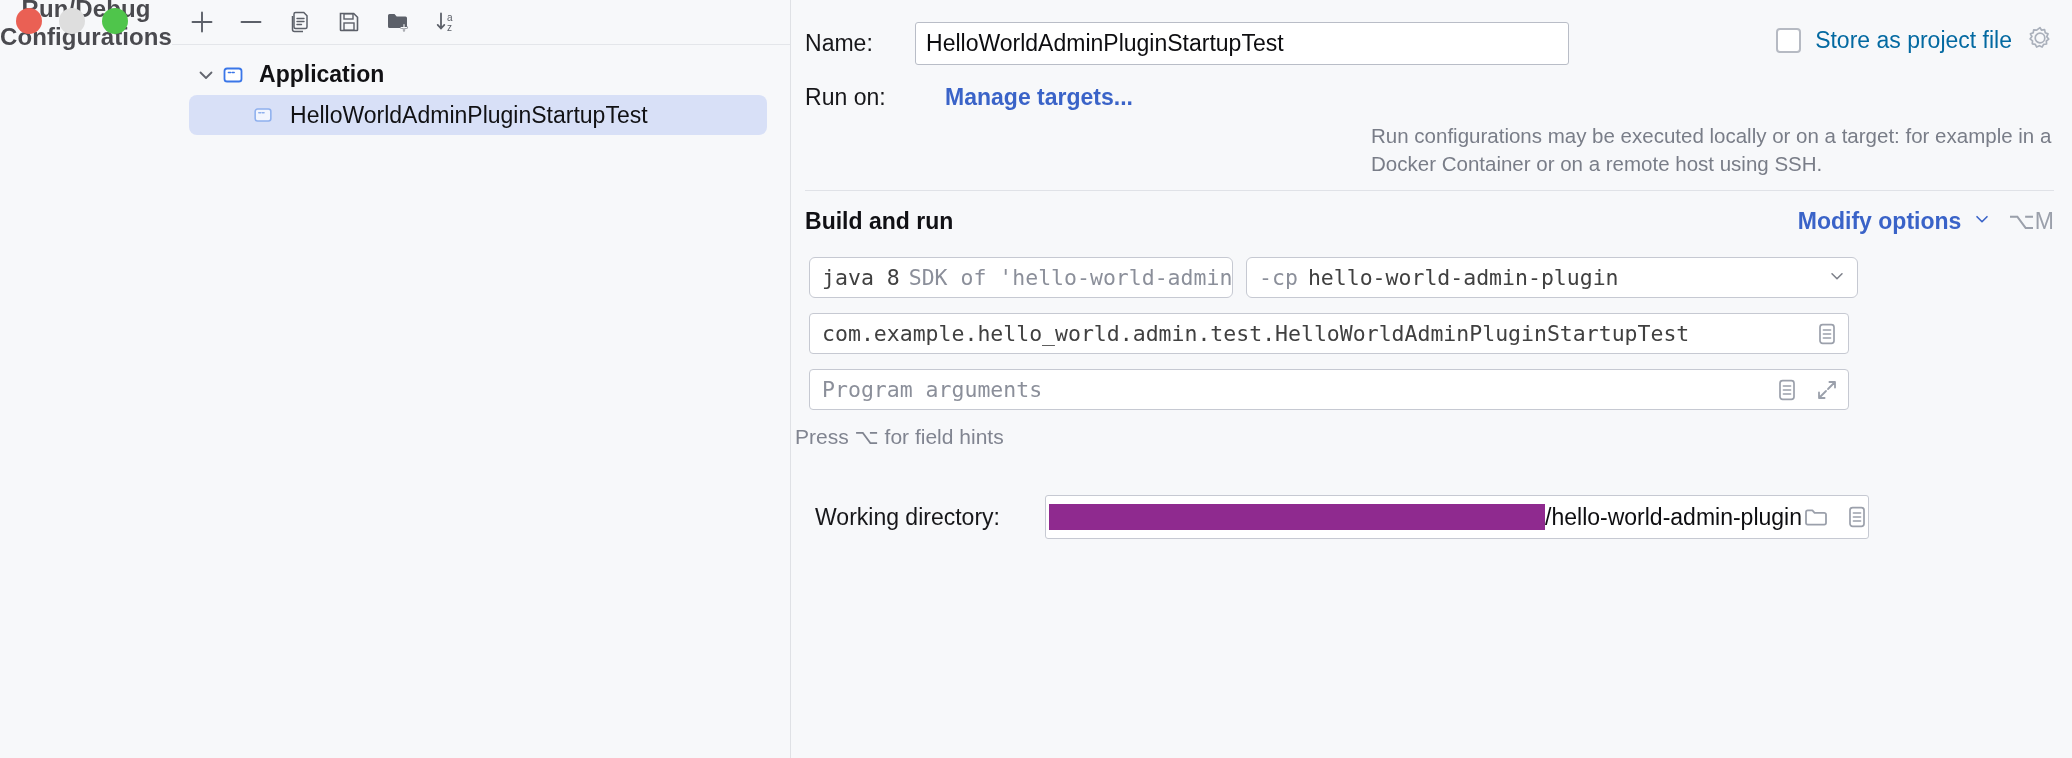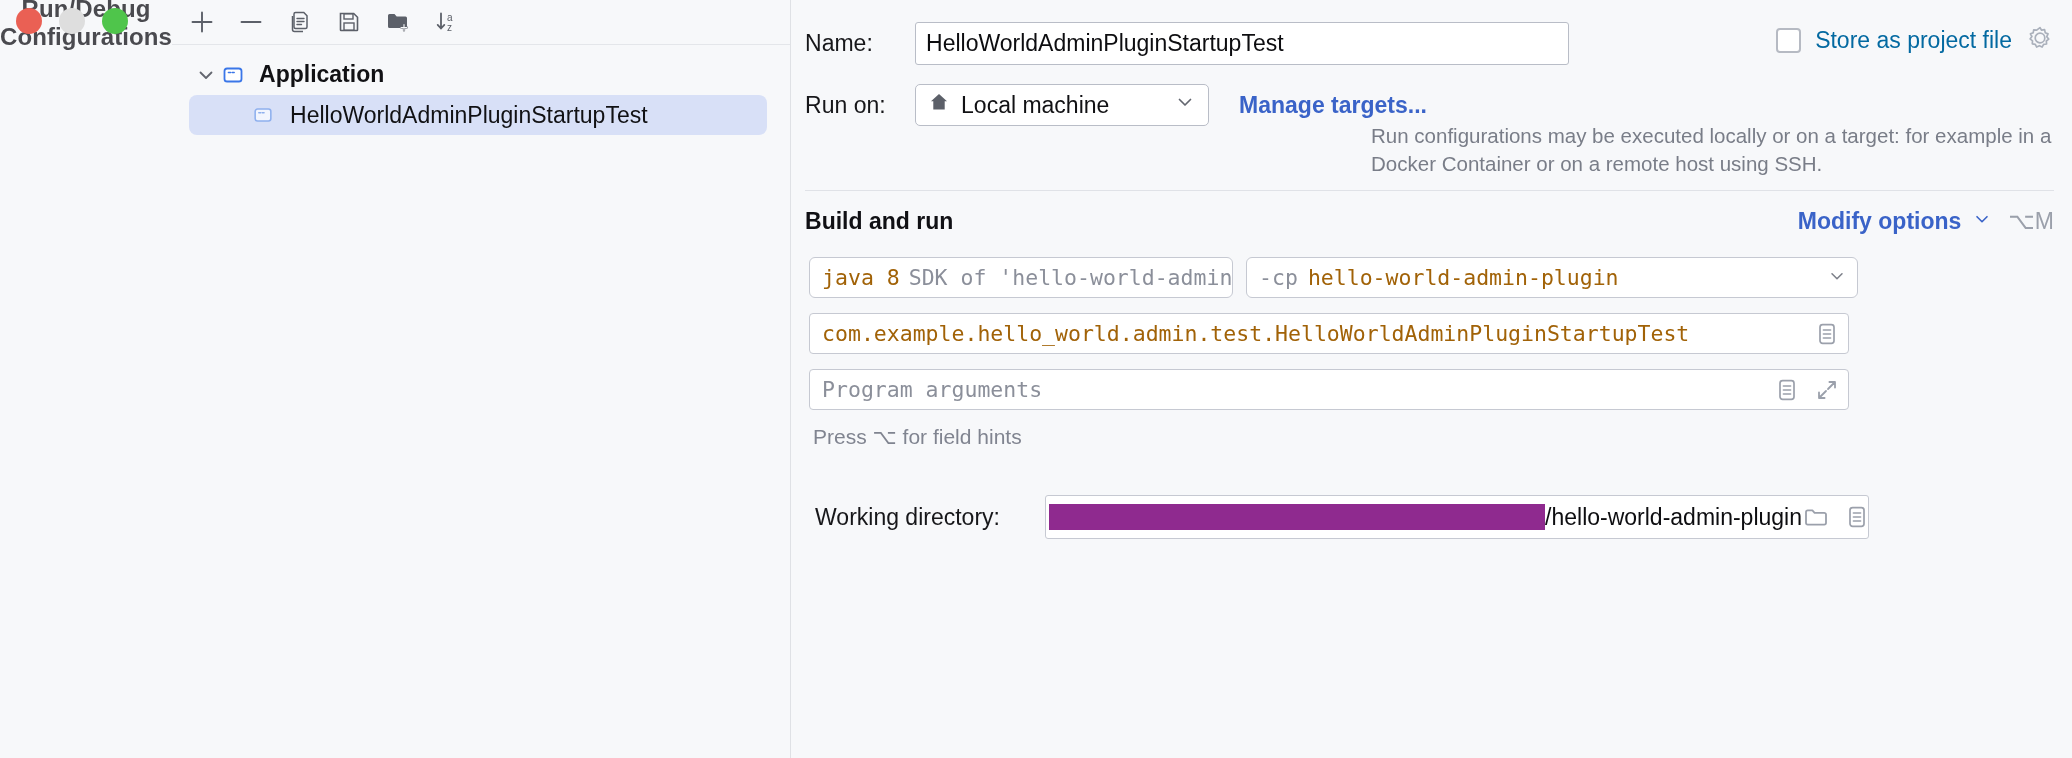--- a/index.html
+++ b/index.html
@@ -213,21 +213,21 @@
     gap: 11px;
   }
   .shortcut { font-size: 23px; color: #9ba0ab; }
 
   
   .mono {
     font-family: "DejaVu Sans Mono", "Liberation Mono", monospace;
     font-size: 21.5px;
   }
   .mono-dim { color: #8b8f9a; }
-  .mono-dark { color: #a16207; }
+  .mono-dark { color: #404040; }
 
   .sdk-row { position: absolute; left: 18px; top: 257px; display: flex; gap: 13px; }
   .sdk-combo {
     width: 424px; height: 41px;
     background: #fff;
     border: 1px solid #c6c9d2;
     border-radius: 6px;
     display: flex;
     align-items: center;
     padding: 0 10px 0 12px;
@@ -270,21 +270,21 @@
     border-radius: 4px;
     display: flex;
     align-items: center;
     padding: 0 8px 0 12px;
     gap: 14px;
   }
   .args-row .ph { flex: 1 1 auto; color: #8b8f9a; }
 
   .press-hint {
     position: absolute;
-    left: 22px; top: 425px;
+    left: 4px; top: 425px;
     font-size: 21px;
     color: #808490;
   }
 
   .wd-row {
     position: absolute;
     left: 0; top: 495px;
     display: flex;
     align-items: center;
     width: 100%;
@@ -437,35 +437,20 @@
         <span>
           <svg width="28" height="28" viewBox="0 0 28 28">
             <path d="M14 9.2a4.8 4.8 0 1 0 0 9.6 4.8 4.8 0 0 0 0-9.6z" fill="none" stroke="#aab0bb" stroke-width="1.7"></path>
             <path d="M14 3.6l1.6 2.6 3-.5.6 3 2.8 1.2-1.2 2.8 1.9 2.4-2.4 1.9.3 3-3 .4-1.5 2.7-2.7-1.4-2.8 1.3-1.3-2.7-3-.5.2-3-2.4-1.9 1.8-2.4L4.4 9.9l2.8-1.1.5-3 3 .4z" fill="none" stroke="#aab0bb" stroke-width="1.7" stroke-linejoin="round"></path>
           </svg>
         </span>
       </div>
 
       <div class="runon-row">
         <div class="field-label">Run on:</div>
-        <div class="combo runon-combo">
-          <div class="runon-left">
-            <span>
-              <svg width="22" height="22" viewBox="0 0 22 22">
-                <path d="M11 3l8 7.2h-2.3v8.4H5.3v-8.4H3z" fill="#5c6069"></path>
-              </svg>
-            </span>
-            <span>Local machine</span>
-          </div>
-          <span class="chev">
-            <svg width="22" height="22" viewBox="0 0 22 22">
-                <path d="M5.5 8.5L11 14l5.5-5.5" fill="none" stroke="#63666f" stroke-width="1.7" stroke-linecap="round" stroke-linejoin="round"></path>
-              </svg>
-          </span>
-        </div>
         <div class="link">Manage targets...</div>
       </div>
 
       <div class="hint-text">Run configurations may be executed locally or on a target: for example in a Docker Container or on a remote host using SSH.</div>
 
       <div class="divider"></div>
 
       <div class="section-title">Build and run</div>
 
       <div class="modify-wrap">

